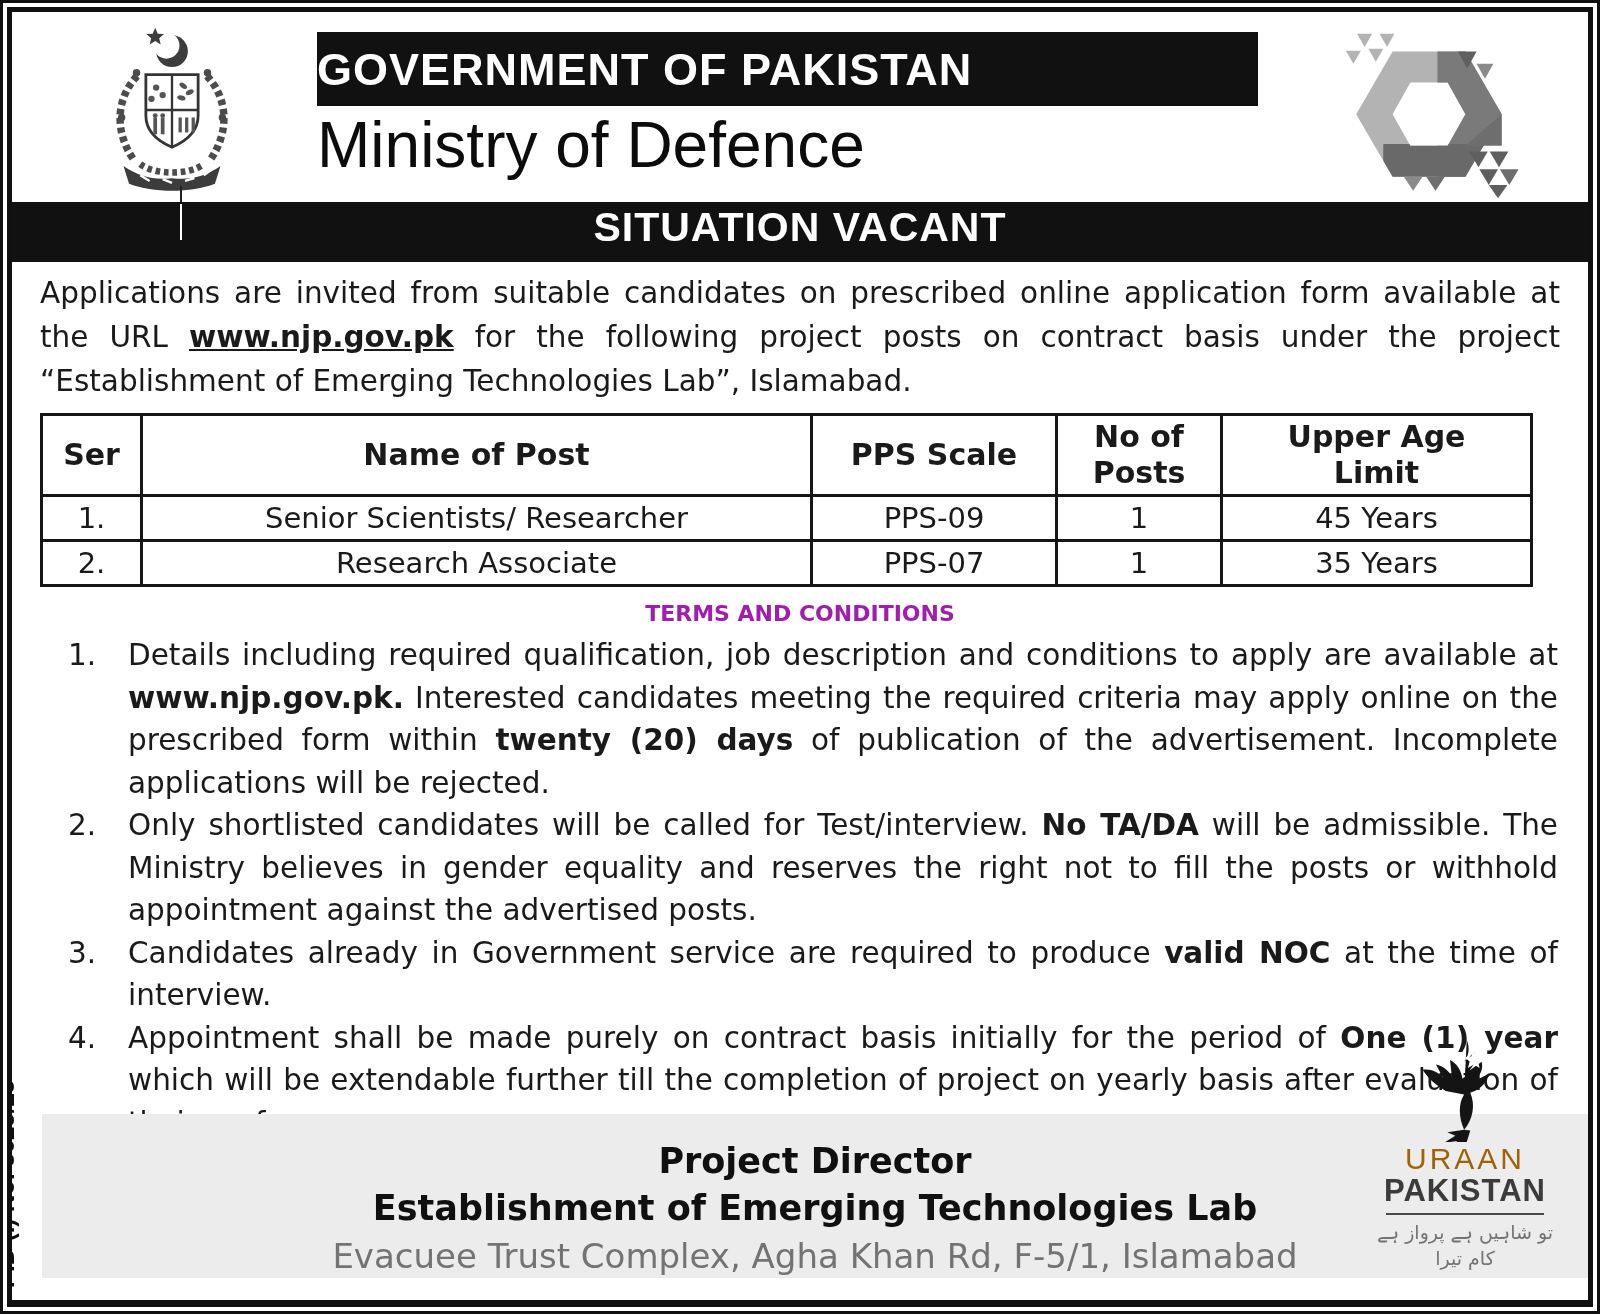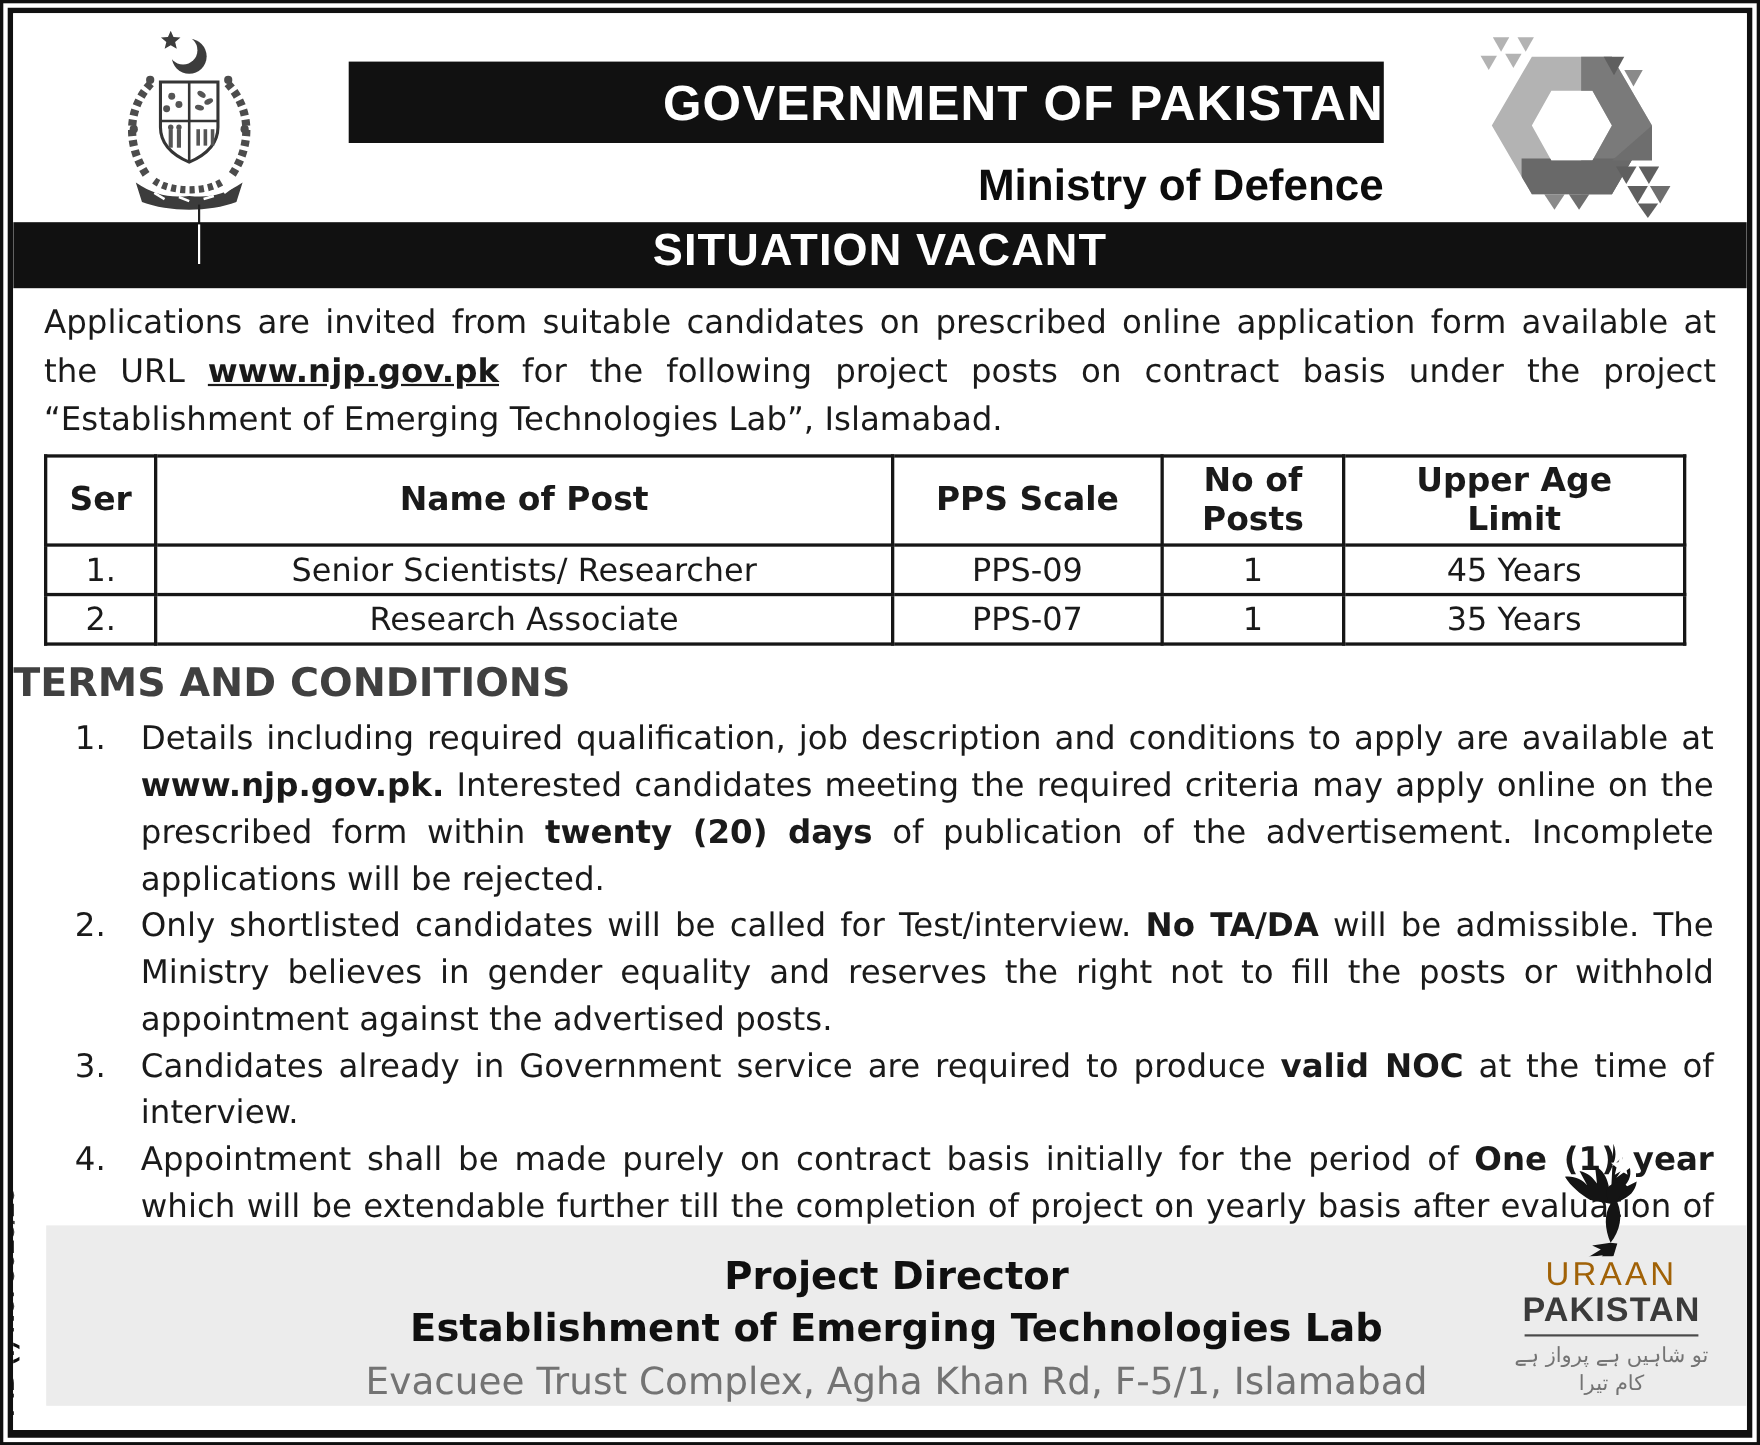--- a/index.html
+++ b/index.html
@@ -15,27 +15,27 @@
     height:100%; box-sizing:border-box;
     border:5px solid #101010; border-bottom:7px solid #101010; background:#fff;
   }
   .content { position:relative; height:100%; background:#fff; overflow:hidden; }
 
   
   .header { position:relative; height:242px; }
   .emblem { position:absolute; left:84px; top:14px; width:152px; height:168px; }
   .eline-b { position:absolute; left:168px; top:174px; width:2px; height:18px; background:#222; }
   .eline-w { position:absolute; left:168px; top:192px; width:2px; height:36px; background:#fff; z-index:3; }
-  .head-center { position:absolute; left:305px; right:330px; top:44px; text-align:right; }
+  .head-center { position:absolute; left:305px; right:330px; top:20px; text-align:left; }
   .govt-banner {
     background:#111; color:#fff; height:74px; line-height:76px;
     font-family:"Liberation Sans", sans-serif; font-weight:bold; font-size:45px; letter-spacing:1px;
   }
   .ministry { margin-top:9px; font-family:"Liberation Sans", sans-serif;
-    font-weight:bold; font-size:40px; line-height:60px; color:#0c0c0c; }
+    font-weight:normal; font-size:64px; line-height:60px; color:#0c0c0c; }
   .techlogo { position:absolute; right:52px; top:20px; width:214px; height:168px; }
   .sv-banner {
     position:absolute; left:0; right:0; top:190px; height:60px; background:#111;
     color:#fff; text-align:center; font-family:"Liberation Sans", sans-serif;
     font-weight:bold; font-size:41px; line-height:51px; letter-spacing:1px; z-index:2;
   }
 
   
   .intro { margin:17px 28px 10px 28px; font-size:29.5px; line-height:44px; text-align:justify; }
   .intro b.u { text-decoration:underline; }
@@ -43,21 +43,21 @@
   
   table.posts { border-collapse:collapse; margin:8px 44px 0 28px; width:1490px; table-layout:fixed; }
   table.posts th, table.posts td { border:3px solid #161616; text-align:center; }
   table.posts th { font-weight:bold; font-size:30px; line-height:36px; padding:3px 2px; height:72px; }
   table.posts td { font-size:29px; height:40px; padding:1px 4px; }
   td.post-name { text-align:left; padding-left:16px; }
   .th-wrap2 { display:inline-block; max-width:150px; }
   .th-wrap3 { display:inline-block; max-width:230px; }
 
   
-  .terms-heading { text-align:left; font-weight:bold; font-size:36px; margin:14px 0 8px 0; color:#404040; }
+  .terms-heading { text-align:center; font-weight:bold; font-size:22px; margin:14px 0 8px 0; color:#a21caf; }
   .terms { margin:0 30px 0 56px; }
   .term { display:flex; font-size:29.5px; line-height:42.5px; }
   .term .num { flex:0 0 60px; }
   .term .ttext { flex:1; text-align:justify; }
 
   
   .footer-band {
     position:absolute; left:30px; right:0; top:1102px; height:164px; background:#ececec;
     text-align:center; box-sizing:border-box; padding-top:24px;
   }

